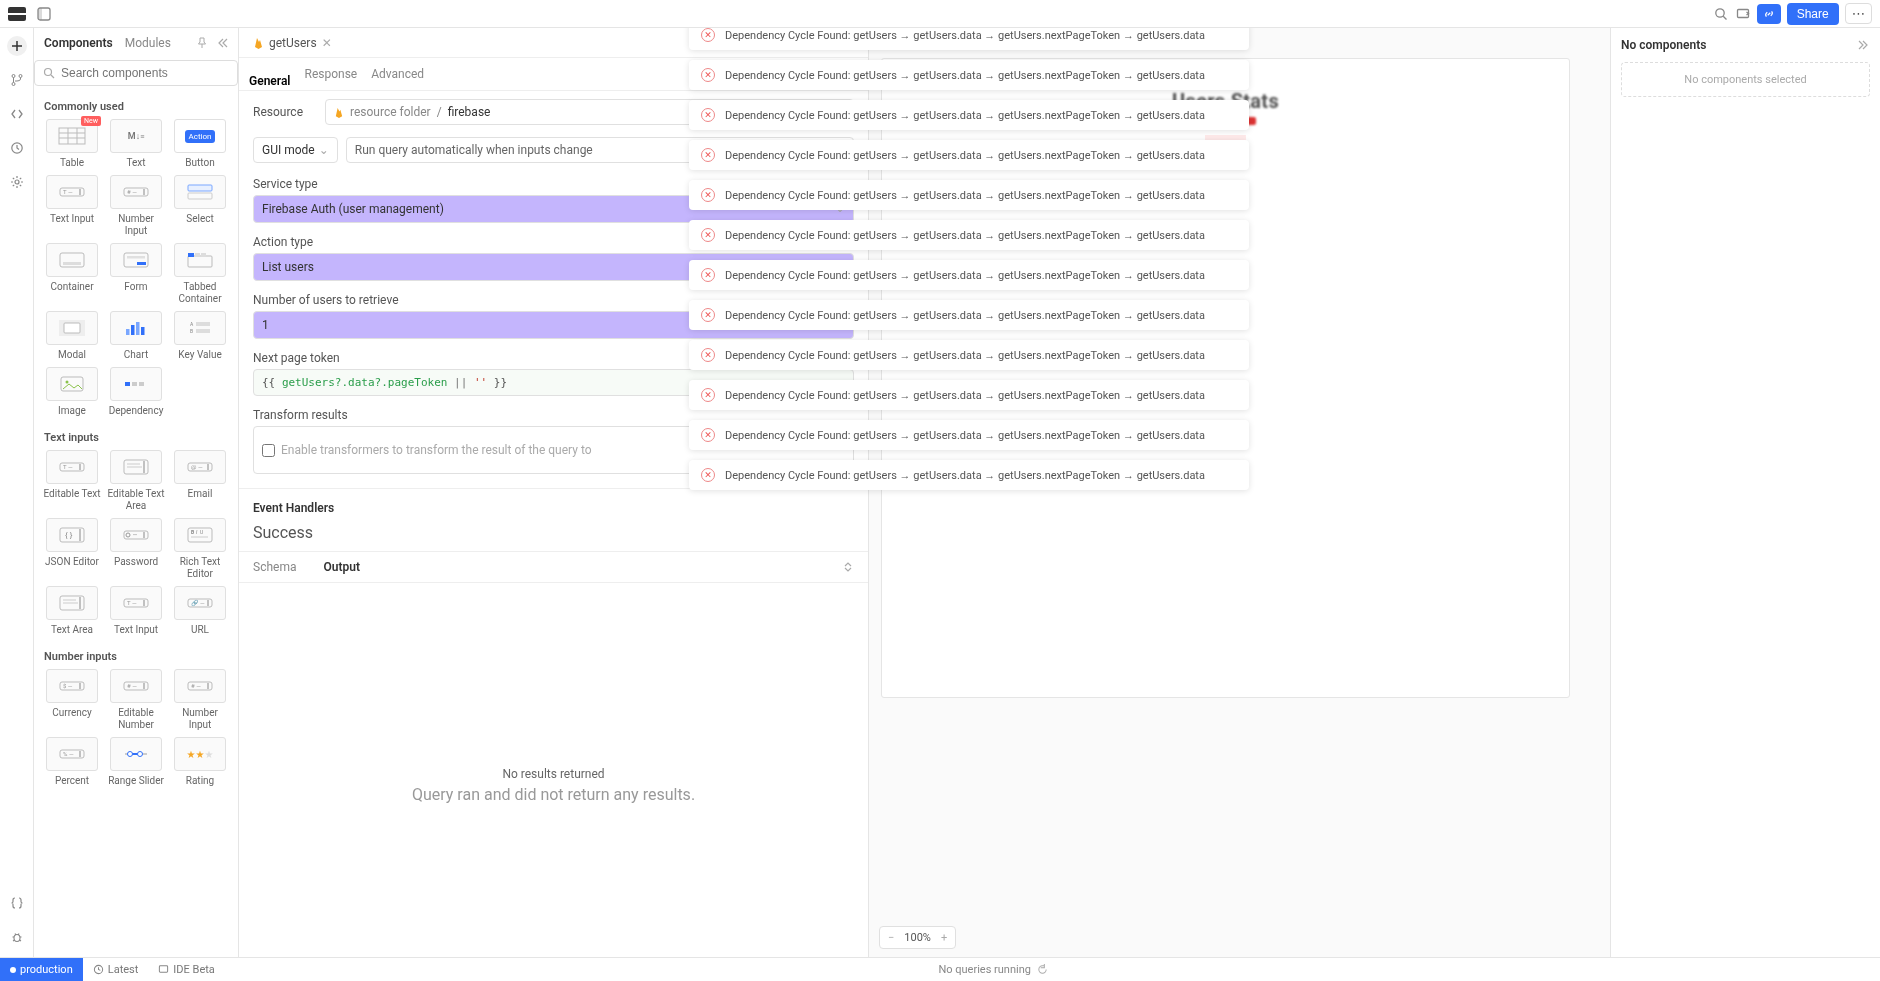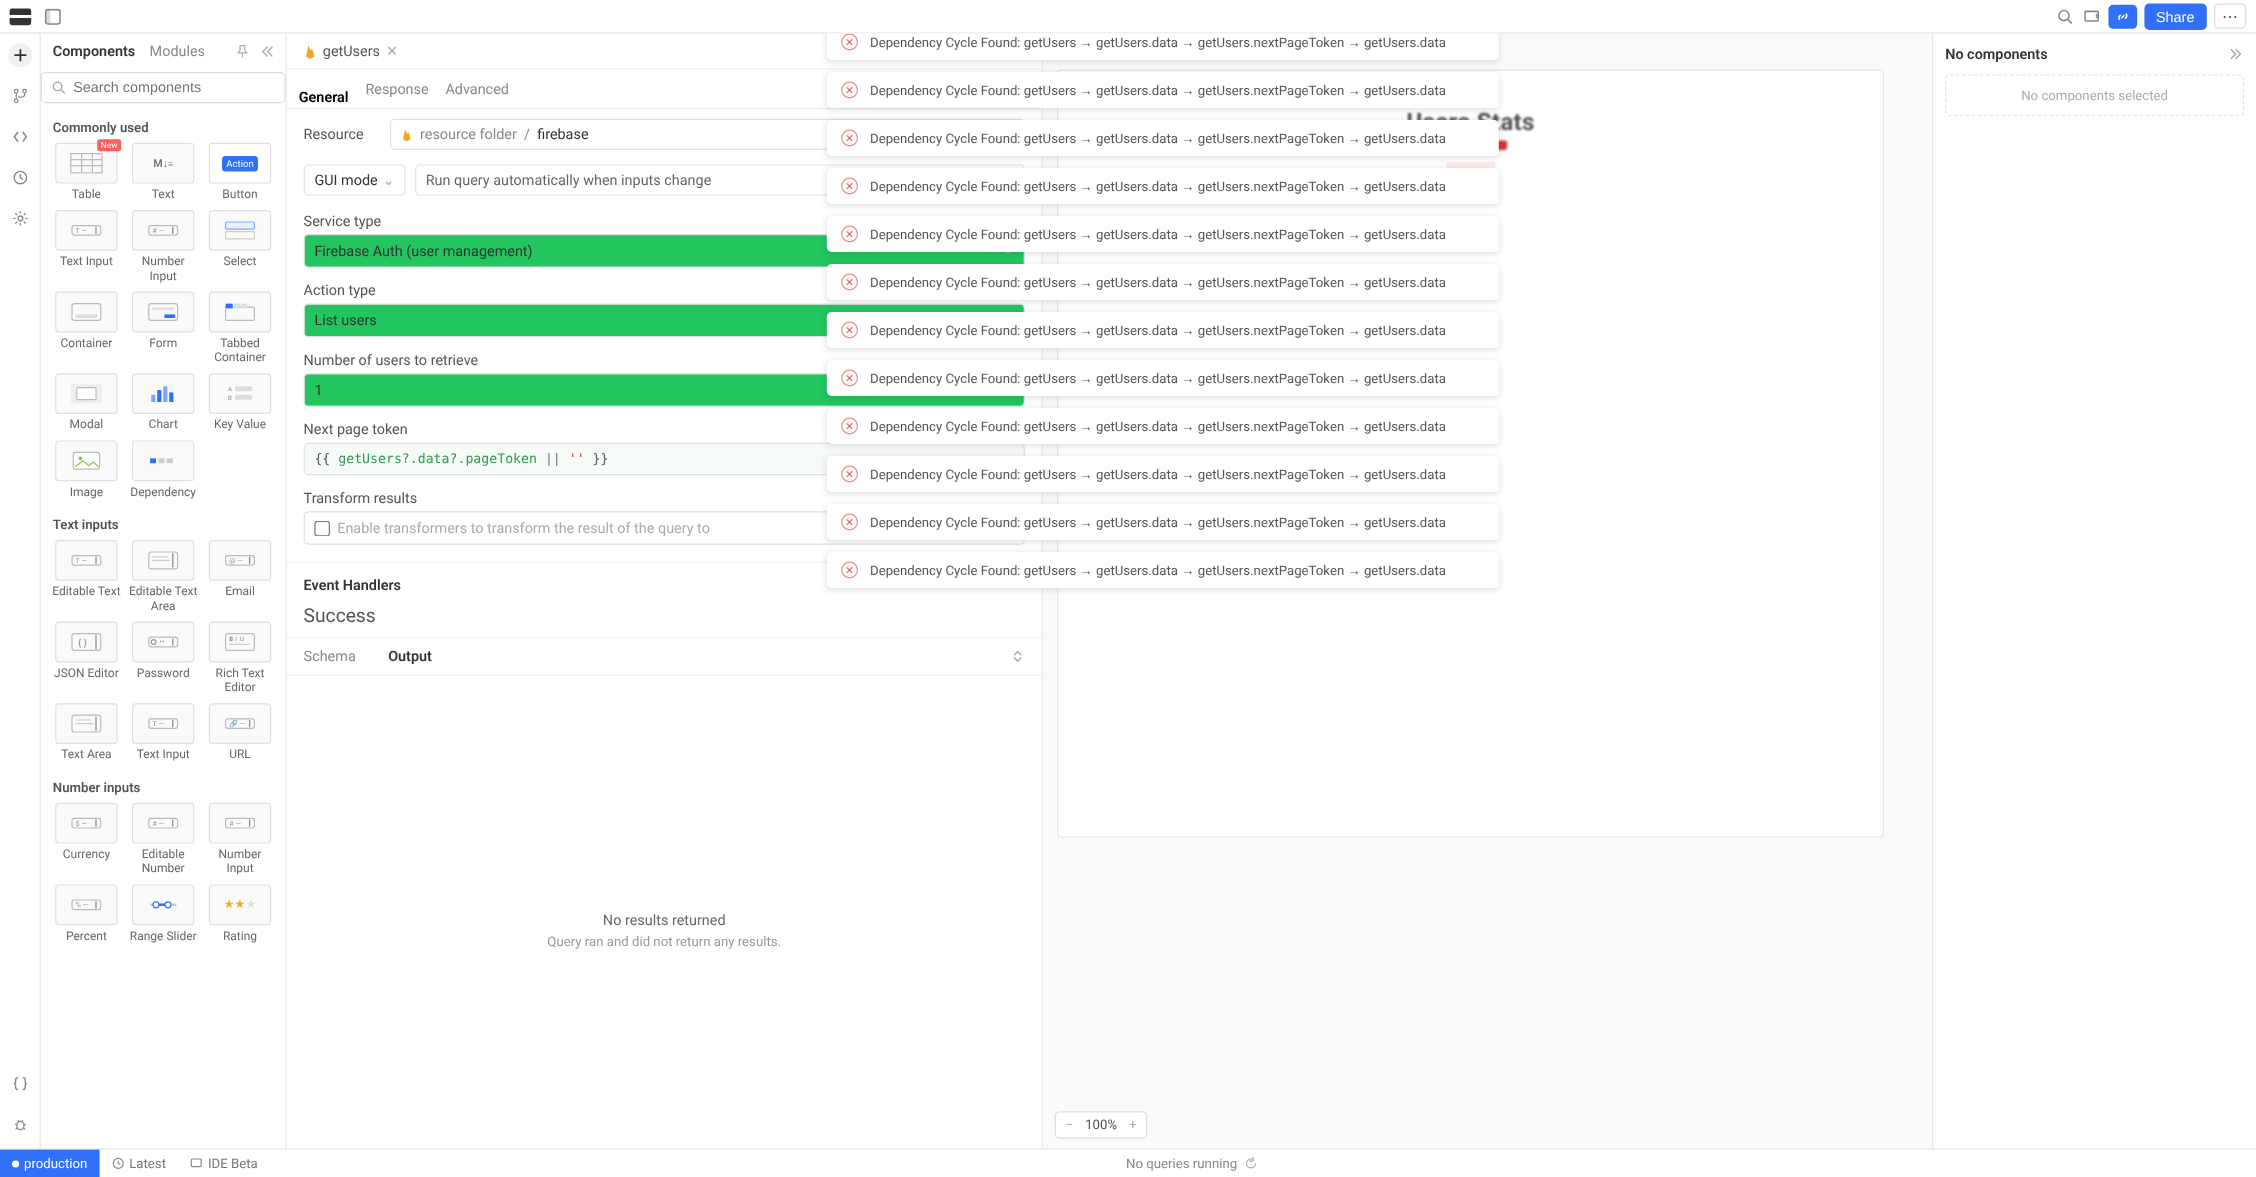--- a/index.html
+++ b/index.html
@@ -59,38 +59,38 @@
 .form-row { display: flex; align-items: center; padding: 8px 14px; gap: 10px; }
 .form-label { width: 62px; font-size: 12px; color: #555; }
 .resource-box { flex: 1; border: 1px solid #e0e0e0; border-radius: 4px; padding: 5px 8px; display: flex; align-items: center; gap: 6px; font-size: 12px; color: #888; }
 .resource-box .fb { color:#333; font-weight:400;}
 .mode-row { display: flex; gap: 8px; padding: 4px 14px 10px; align-items: center; }
 .mode-select { border: 1px solid #e0e0e0; border-radius: 4px; padding: 5px 8px; font-size: 12px; display: flex; align-items: center; gap: 4px; cursor:pointer; }
 .mode-select .chev{ color:#aaa;}
 .run-box { flex: 1; border: 1px solid #e0e0e0; border-radius: 4px; padding: 5px 8px; font-size: 12px; color: #666; }
 .field-block { padding: 4px 14px 8px; }
 .field-title { font-size: 12px; color: #555; margin-bottom: 4px; }
-.field-input { width: 100%; border: 1px solid #e0e0e0; border-radius: 4px; padding: 6px 8px; font-size: 12px; color: #333; background:#22c55e; position:relative; }
+.field-input { width: 100%; border: 1px solid #e0e0e0; border-radius: 4px; padding: 6px 8px; font-size: 12px; color: #333; background:#c4b5fd; position:relative; }
 .field-input.select::after{ content:"⌄"; position:absolute; right:8px; top:5px; color:#aaa;}
 .expr { font-family: Menlo, monospace; font-size: 11px; background: #f7fbf7; }
 .expr .br { color: #555; }
 .expr .ident { color: #2a9d4a; }
 .expr .op { color: #777; }
 .expr .str { color: #c0392b; }
-.transform-row { border:1px solid #e0e0e0; border-radius:4px; padding:6px 8px; font-size:12px; color:#aaa; display:flex; align-items:flex-end; gap:6px; }
+.transform-row { border:1px solid #e0e0e0; border-radius:4px; padding:16px 8px; font-size:12px; color:#aaa; display:flex; align-items:flex-end; gap:6px; }
 .section-divider { border-top:1px solid #eee; margin: 6px 0;}
 .evh-title { padding: 6px 14px 4px; font-size:12px; font-weight:600; color:#333;}
 .evh-success { padding: 4px 14px 9px; font-size:16px; color:#555; border-bottom:1px solid #eee;}
 .output-bar { display:flex; align-items:center; padding: 8px 14px; gap:27px; font-size:12px; border-bottom:1px solid #eee;}
 .output-bar .sch { color:#888; cursor:pointer;}
 .output-bar .out { font-weight:600; color:#333;}
 .output-bar .expand { margin-left:auto; color:#aaa; cursor:pointer;}
 .output-empty { flex:1; display:flex; flex-direction:column; align-items:center; justify-content:center; color:#888; gap:4px; padding: 70px 0 40px; }
 .output-empty .t1 { font-size:12px; color:#666;}
-.output-empty .t2 { font-size:11px; color:#999;}
+.output-empty .t2 { font-size:16px; color:#999;}
 
 
 .canvas { flex: 1; background: #fafafa; position: relative; display: flex; flex-direction: column; }
 .canvas-tab { position: absolute; top: 6px; left: 10px; border: 1px dashed #bbb; border-radius: 3px; padding: 1px 8px; font-size: 10px; color: #888; background: #fff; }
 .warning-stack { position: absolute; top: -8px; left: -180px; width: 560px; display: flex; flex-direction: column; gap: 10px; z-index: 50; }
 .warn-card { background: #fff; border-radius: 4px; box-shadow: 0 1px 6px rgba(0,0,0,0.12); padding: 8px 12px; display: flex; align-items: center; gap: 10px; font-size: 11px; color: #555; }
 .warn-x { width: 14px; height: 14px; border-radius: 50%; border: 1px solid #e88; color: #e55; display: flex; align-items: center; justify-content: center; font-size: 9px; cursor: pointer; flex-shrink:0;}
 .canvas-content { margin-top: 30px; margin-left: 12px; margin-right: 40px; background: #fff; border: 1px solid #e5e5e5; border-radius: 3px; height: 640px; position:relative;}
 .canvas-card { margin: 30px auto 0; width: 140px; text-align:center;}
 .canvas-card .uc-title { font-size: 20px; font-weight: 700; color: #333; letter-spacing: 0.3px; filter: blur(1px); opacity:0.85;}

